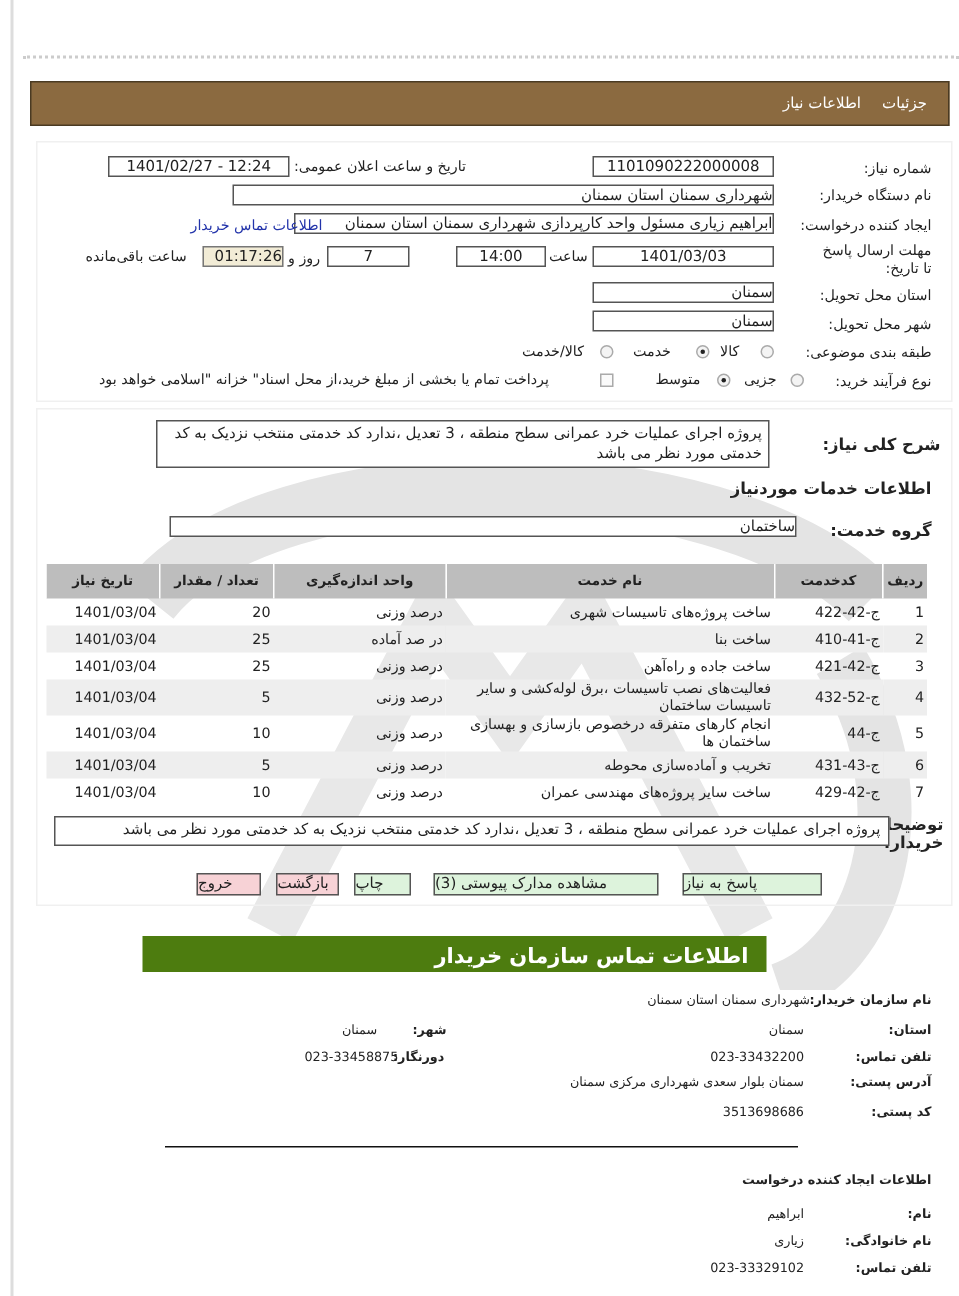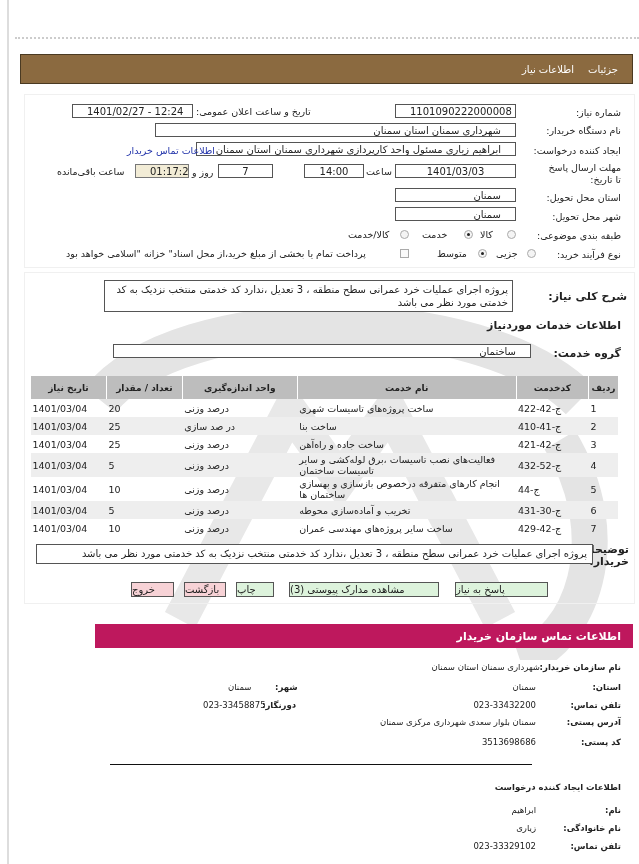--- a/index.html
+++ b/index.html
@@ -4,36 +4,36 @@
 <style>
   html, body { margin:0; padding:0; }
   body { width:639px; height:864px; background:#fff; font-family:"DejaVu Sans", sans-serif; font-size:10px; color:#222; position:relative; overflow:hidden; direction:rtl; }
   .leftbar { position:absolute; left:7px; top:0; width:2px; height:864px; background:#ddd; }
   .topline { position:absolute; left:15px; right:0; top:37px; border-top:2px dotted #ccc; }
   .header { position:absolute; left:20px; top:54px; width:613px; height:30px; background:#8b6a40; border:1px solid #4a3a22; box-sizing:border-box; color:#fff; font-size:10px; }
   .header span { position:absolute; top:9px; }
   .watermark { position:absolute; left:60px; top:280px; width:560px; height:380px; pointer-events:none; }
   .panel { position:absolute; background:#fff; border:1px solid #eee; }
   .lbl { position:absolute; font-size:9.5px; color:#222; white-space:nowrap; }
-  .box { position:absolute; height:14px; border:1px solid #555; background:#fff; font-size:10px; line-height:14px; padding:0 14px; box-sizing:border-box; white-space:nowrap; overflow:hidden; }
+  .box { position:absolute; height:14px; border:1px solid #555; background:#fff; font-size:10px; line-height:14px; padding:0 0; box-sizing:border-box; white-space:nowrap; overflow:hidden; }
   .ltr { direction:ltr; text-align:center; }
   .timer { background:#f2ecd6; border:1px solid #777; text-align:right; direction:ltr; }
   .link { color:#2233aa;margin-left:24px; }
   .radio { position:absolute; width:9px; height:9px; border-radius:50%; border:1px solid #aaa; background:#f4f4f4; box-sizing:border-box; }
   .radio.on::after { content:""; position:absolute; left:2px; top:2px; width:3px; height:3px; border-radius:50%; background:#222; }
   .check { position:absolute; width:9px; height:9px; border:1px solid #aaa; background:#fafafa; box-sizing:border-box; }
   .bold { font-weight:bold; font-size:11px; }
   table.services { position:absolute; left:30px; top:376px; width:588px; border-collapse:collapse; font-size:9.5px; }
   table.services th { background:#bdbdbd; color:#222; font-weight:bold; height:21px; border-left:1px solid #fff; font-size:9px; }
-  table.services td { text-align:left; height:16px; padding:1px 2px; }
+  table.services td { text-align:right; height:16px; padding:1px 2px; }
   table.services tr.alt td { background:#eee; }
   .btn { position:absolute; height:15px; border:1px solid #555; font-size:10px; line-height:13px; text-align:left; box-sizing:border-box; }
   .btn.green { background:#ddf3dc; }
   .btn.red { background:#f7d2d6; }
-  .contact-head { position:absolute; left:95px; top:624px; width:538px; height:24px; background:#be185d; color:#fff; font-weight:bold; font-size:11px; }
+  .contact-head { position:absolute; left:95px; top:624px; width:416px; height:24px; background:#4d7c0f; color:#fff; font-weight:bold; font-size:14px; }
   .contact-head span { position:absolute; right:12px; top:6px; }
   .c-lbl { position:absolute; font-size:8.5px; font-weight:bold; color:#222; white-space:nowrap; }
   .c-val { position:absolute; font-size:8.5px; color:#222; white-space:nowrap; }
   .hr { position:absolute; left:110px; top:764px; width:422px; border-top:1px solid #111; }
 </style>
 </head>
 <body>
 
 <div class="leftbar"></div>
 <div class="topline"></div>
@@ -119,21 +119,21 @@
       <td>ج-42-422</td>
       <td>ساخت پروژه‌های تاسیسات شهری</td>
       <td>درصد وزنی</td>
       <td>20</td>
       <td>1401/03/04</td>
     </tr>
     <tr class="alt">
       <td>2</td>
       <td>ج-41-410</td>
       <td>ساخت بنا</td>
-      <td>در صد سازی</td>
+      <td>در صد آماده</td>
       <td>25</td>
       <td>1401/03/04</td>
     </tr>
     <tr>
       <td>3</td>
       <td>ج-42-421</td>
       <td>ساخت جاده و راه‌آهن</td>
       <td>درصد وزنی</td>
       <td>25</td>
       <td>1401/03/04</td>
@@ -149,21 +149,21 @@
     <tr>
       <td>5</td>
       <td>ج-44</td>
       <td style="line-height:11px">انجام کارهای متفرقه درخصوص بازسازی و بهسازی ساختمان ها</td>
       <td>درصد وزنی</td>
       <td>10</td>
       <td>1401/03/04</td>
     </tr>
     <tr class="alt">
       <td>6</td>
-      <td>ج-30-431</td>
+      <td>ج-43-431</td>
       <td>تخریب و آماده‌سازی محوطه</td>
       <td>درصد وزنی</td>
       <td>5</td>
       <td>1401/03/04</td>
     </tr>
     <tr>
       <td>7</td>
       <td>ج-42-429</td>
       <td>ساخت سایر پروژه‌های مهندسی عمران</td>
       <td>درصد وزنی</td>

